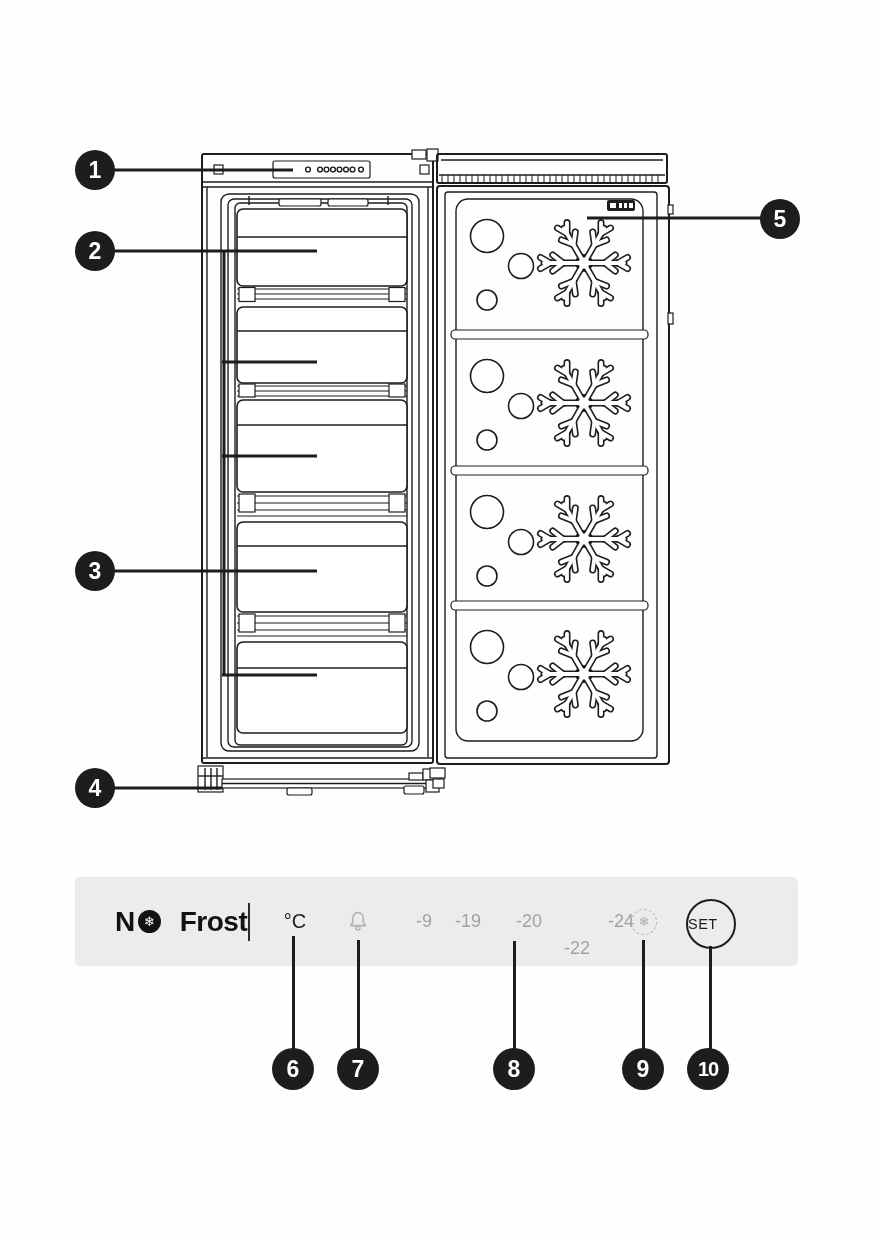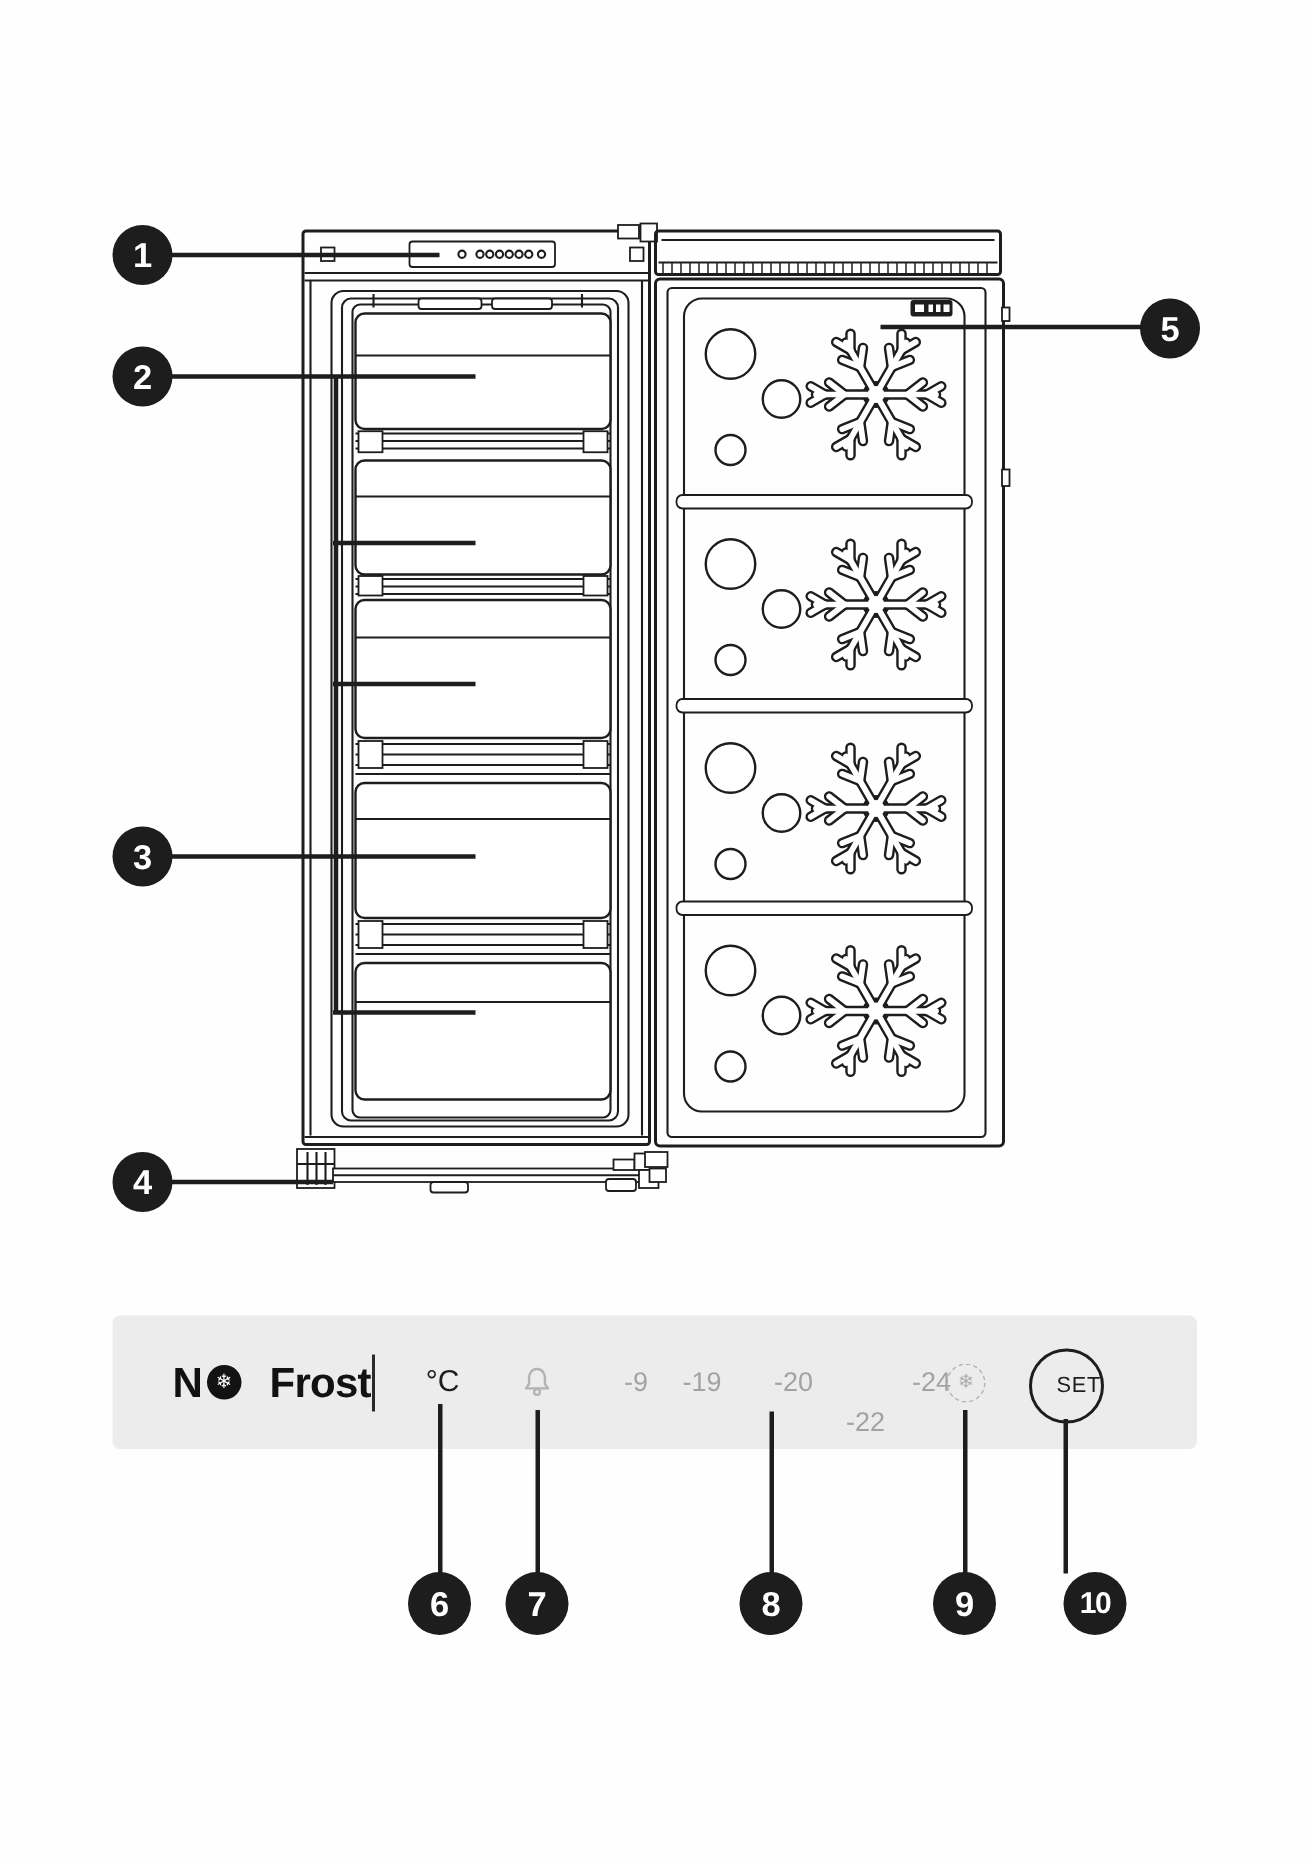--- a/index.html
+++ b/index.html
@@ -32,21 +32,21 @@
            justify-content:center;font-size:20px;color:#1d1d1d;}
   .bell{left:270px;top:0;width:26px;height:89px;display:flex;align-items:center;justify-content:center;}
   .temp{top:0;height:89px;width:44px;display:flex;align-items:center;justify-content:center;
         font-size:18px;color:#a2a2a2;}
   .t0{left:327px;} .t1{left:371px;} .t2{left:432px;} .t3{left:480px;margin-top:27px;} .t4{left:524px;}
   .freeze{left:555px;top:0;height:89px;width:28px;display:flex;align-items:center;justify-content:center;}
   .freeze .ring{width:24px;height:24px;border:1.5px dashed #b3b3b3;border-radius:50%;
                 display:flex;align-items:center;justify-content:center;}
   .freeze .ring span{color:#adadad;font-size:13px;line-height:1;font-family:"DejaVu Sans",sans-serif;}
   .setbtn{left:611px;top:22px;width:46px;height:46px;border:2.5px solid #1d1d1d;border-radius:50%;
-          display:flex;align-items:center;justify-content:flex-end;background:transparent;}
+          display:flex;align-items:center;justify-content:flex-start;background:transparent;}
   .setbtn span{font-size:14.5px;letter-spacing:0.5px;color:#1d1d1d;font-weight:500;}
 
   
   .vline{position:absolute;width:3px;background:#1d1d1d;}
   .co{position:absolute;top:1048px;width:42px;height:42px;border-radius:50%;background:#1d1d1d;
       color:#fff;display:flex;align-items:center;justify-content:center;
       font-weight:bold;font-size:23px;}
   .co.small{font-size:20px;letter-spacing:-1px;}
 </style>
 </head>
@@ -559,17 +559,17 @@
     </div>
   <div class="co" style="left:337px;">
       <span>7</span>
     </div>
   <div class="co" style="left:493px;">
       <span>8</span>
     </div>
   <div class="co" style="left:622px;">
       <span>9</span>
     </div>
-  <div class="co small" style="left:709px;text-align:right;">
+  <div class="co small" style="left:687px;text-align:right;">
       <span>10</span>
     </div>
 
 </div>
 
 </body></html>

